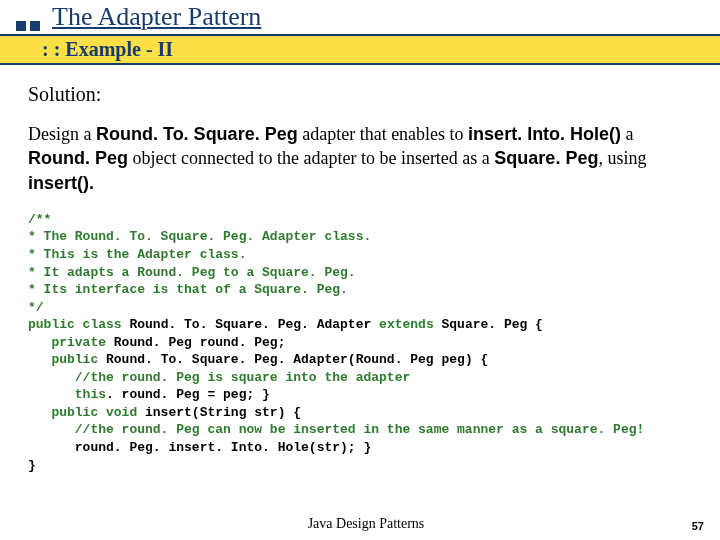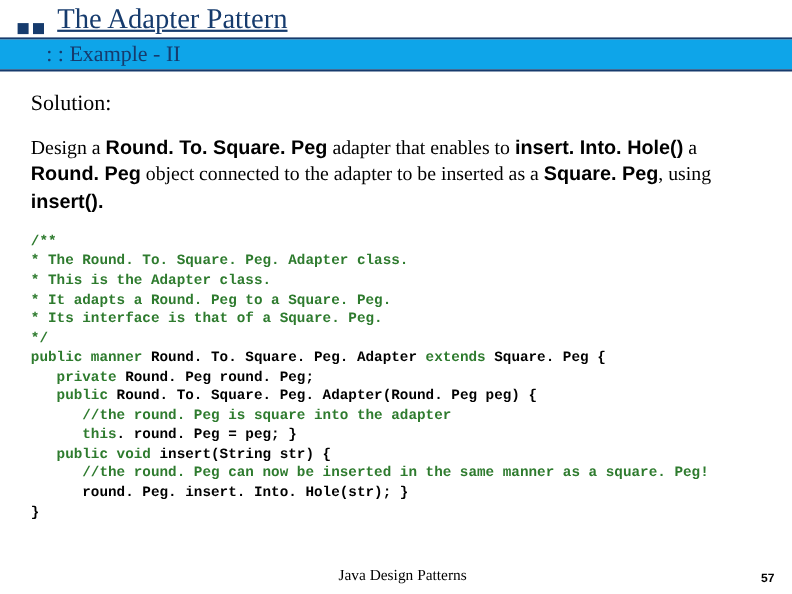--- a/index.html
+++ b/index.html
@@ -4,21 +4,21 @@
 <style>
   * { margin: 0; padding: 0; box-sizing: border-box; }
   html, body { width: 720px; height: 540px; font-family: "Times New Roman", Times, serif; background: #fff; color: #000; }
   .slide { width: 720px; height: 540px; position: relative; padding: 0; }
   .title-block { position: relative; padding-top: 2px; }
   .title-row { display: flex; align-items: baseline; }
   .sq { width: 10px; height: 10px; background: #163b6d; margin-left: 16px; margin-right: 4px; position: relative; top: 6px; }
   .sq2 { width: 10px; height: 10px; background: #163b6d; margin-right: 12px; position: relative; top: 6px; }
   .title { font-size: 26px; color: #163b6d; text-decoration: underline; text-decoration-thickness: 2px; text-underline-offset: 2px; }
   .rule-top { height: 2px; background: #163b6d; margin-top: 2px; }
-  .subtitle-bar { background: #0ea5e9; padding: 2px 0 2px 42px; }
+  .subtitle-bar { background: #fde047; padding: 2px 0 2px 42px; font-weight: bold; }
   .subtitle { font-size: 20px; color: #163b6d; }
   .rule-bot { height: 2px; background: #163b6d; }
   .body { padding: 16px 44px 0 28px; font-size: 16px; line-height: 1.35; }
   .solution-head { font-size: 20px; margin-bottom: 14px; }
   .para { font-size: 18px; line-height: 1.35; margin-bottom: 16px; }
   .mono { font-family: Liberation Sans, sans-serif; font-weight: bold; }
   .code { font-family: "Courier New", Courier, monospace; font-weight: bold; font-size: 13px; line-height: 1.35; white-space: pre; }
   .kw { color: #2e7b2e; }
   .footer-center { position: absolute; bottom: 8px; left: 12px; right: 0; text-align: center; font-size: 14px; }
   .footer-right { position: absolute; bottom: 8px; right: 16px; font-family: Arial, sans-serif; font-weight: bold; font-size: 11px; }
@@ -47,21 +47,21 @@
     <p class="para">
       <span>Design a </span><span class="mono">Round. To. Square. Peg</span><span> adapter that enables to </span><span class="mono">insert. Into. Hole()</span><span> a </span><span class="mono">Round. Peg</span><span> object connected to the adapter to be inserted as a </span><span class="mono">Square. Peg</span><span>, using </span><span class="mono">insert().</span><span></span>
     </p>
 
     <div class="code"><span class="kw">/**</span>
 <span class="kw">* The Round. To. Square. Peg. Adapter class.</span>
 <span class="kw">* This is the Adapter class.</span>
 <span class="kw">* It adapts a Round. Peg to a Square. Peg.</span>
 <span class="kw">* Its interface is that of a Square. Peg.</span>
 <span class="kw">*/</span>
-<span class="kw">public manner</span><span> Round. To. Square. Peg. Adapter </span><span class="kw">extends</span><span> Square. Peg {</span>
+<span class="kw">public class</span><span> Round. To. Square. Peg. Adapter </span><span class="kw">extends</span><span> Square. Peg {</span>
 <span class="kw">   private</span><span> Round. Peg round. Peg;</span>
 <span class="kw">   public</span><span> Round. To. Square. Peg. Adapter(Round. Peg peg) {</span>
 <span class="kw">      //the round. Peg is square into the adapter</span>
 <span class="kw">      this</span><span>. round. Peg = peg; }</span>
 <span class="kw">   public void</span><span> insert(String str) {</span>
 <span class="kw">      //the round. Peg can now be inserted in the same manner as a square. Peg!</span>
 <span>      round. Peg. insert. Into. Hole(str); }</span>
 <span>}</span></div>
 
   </div>

